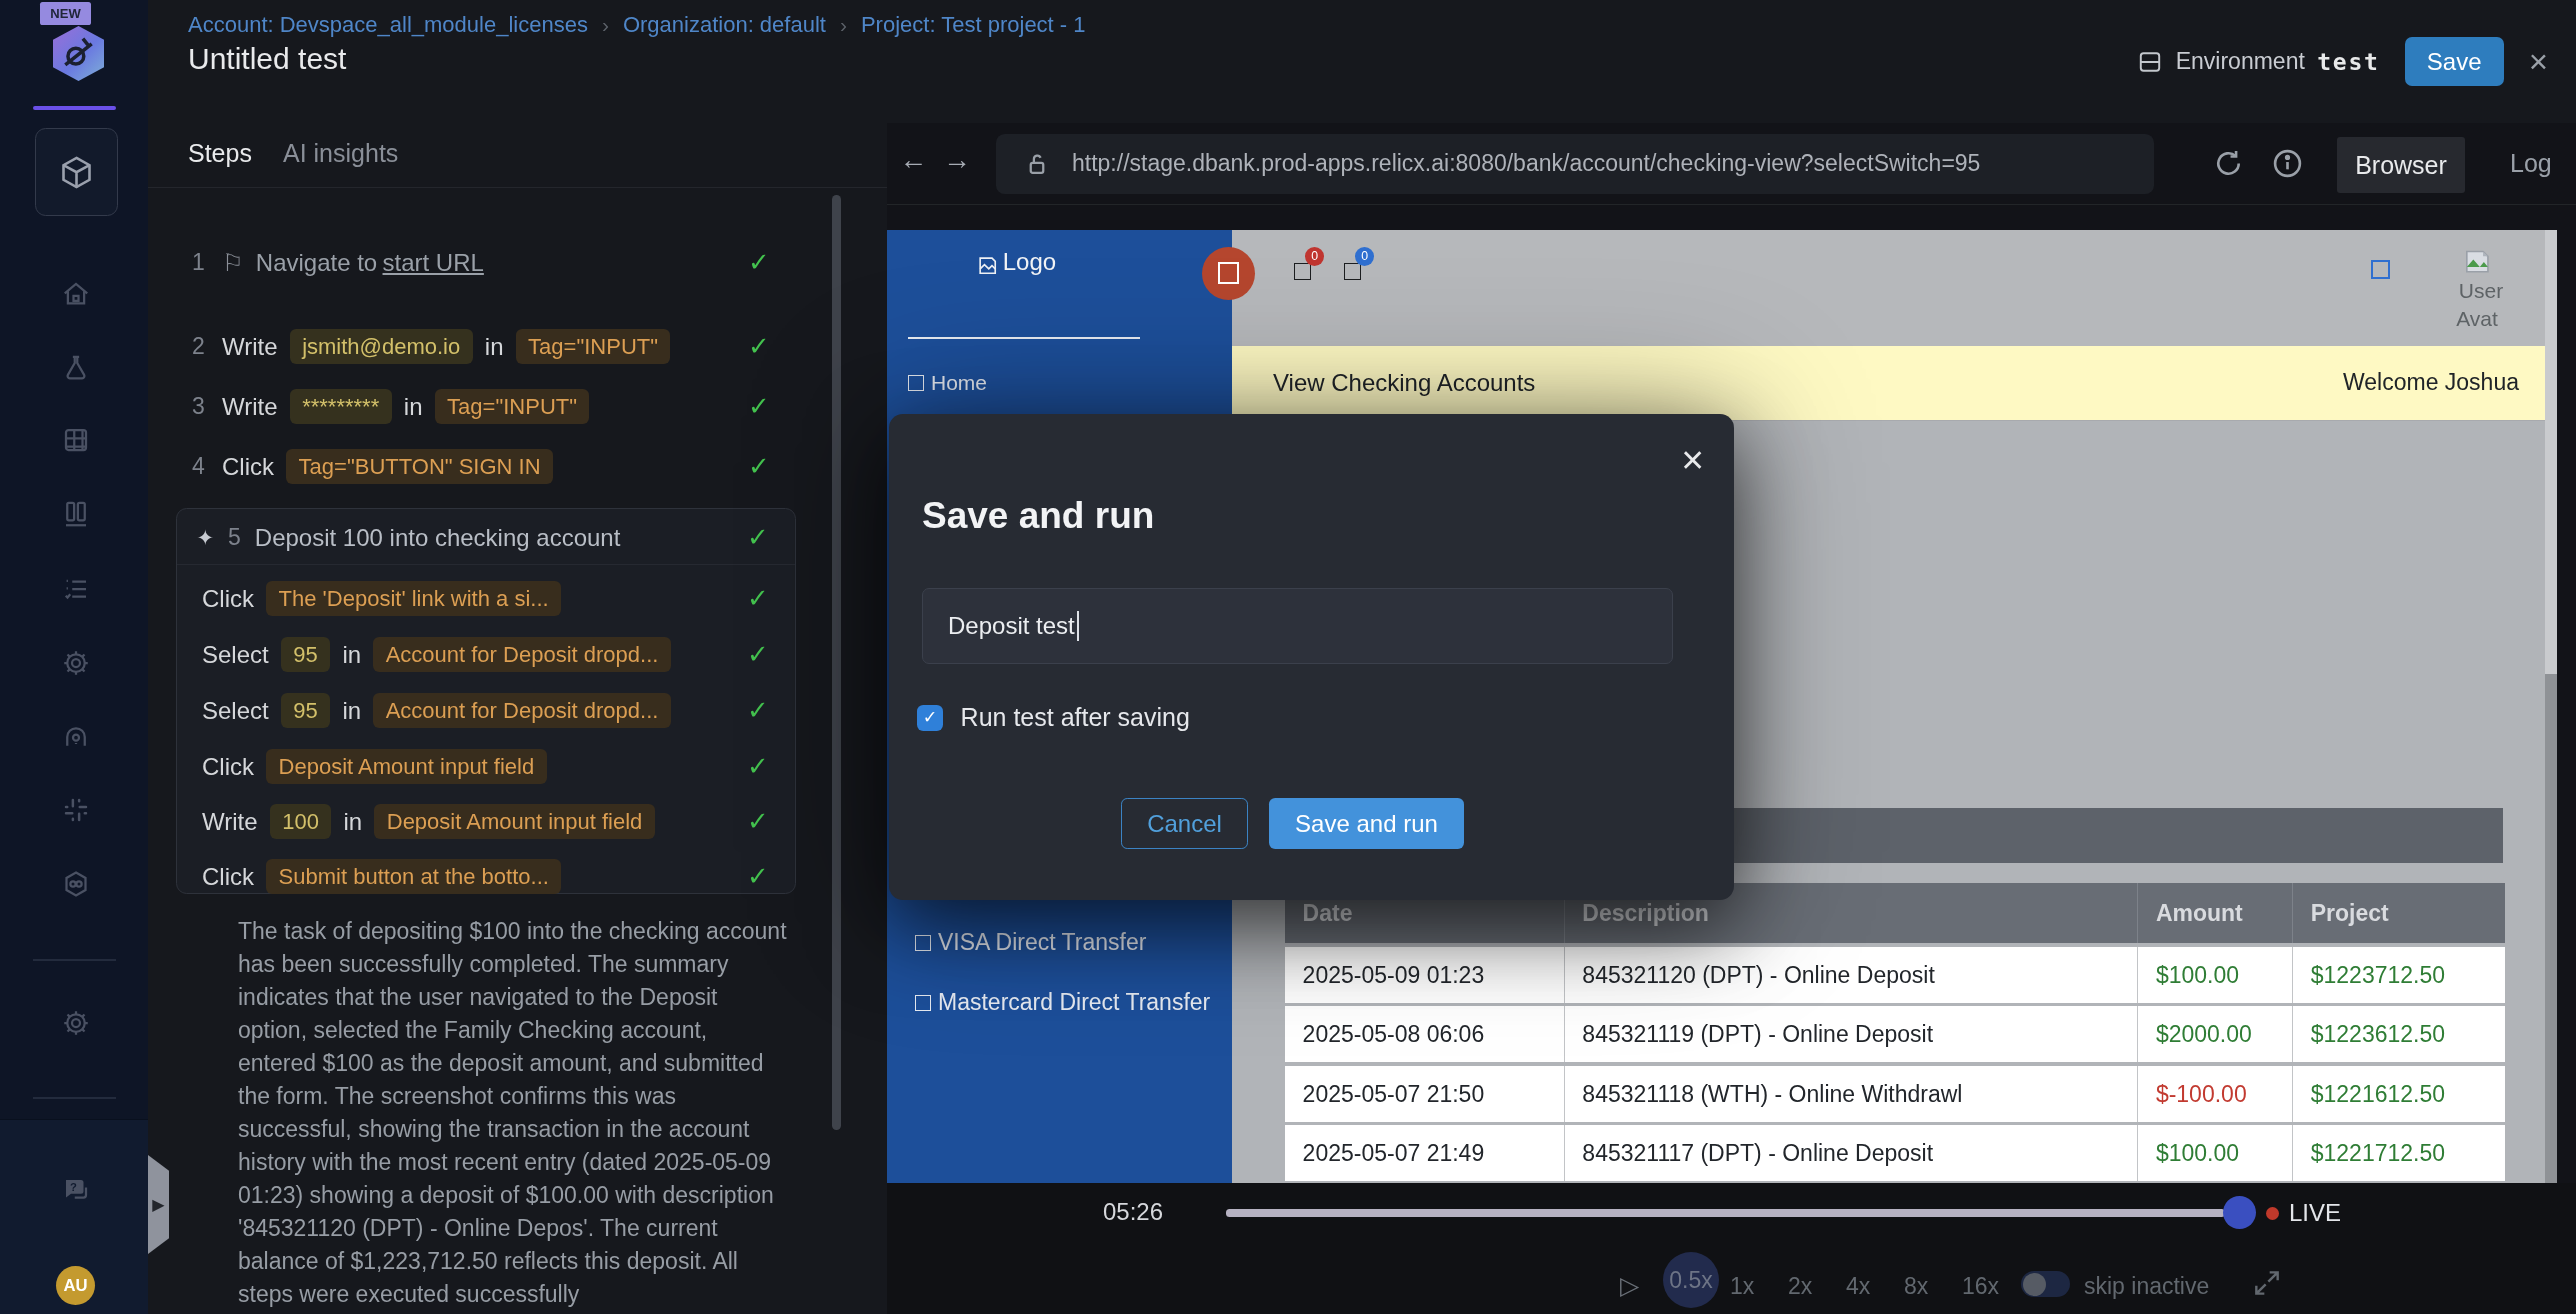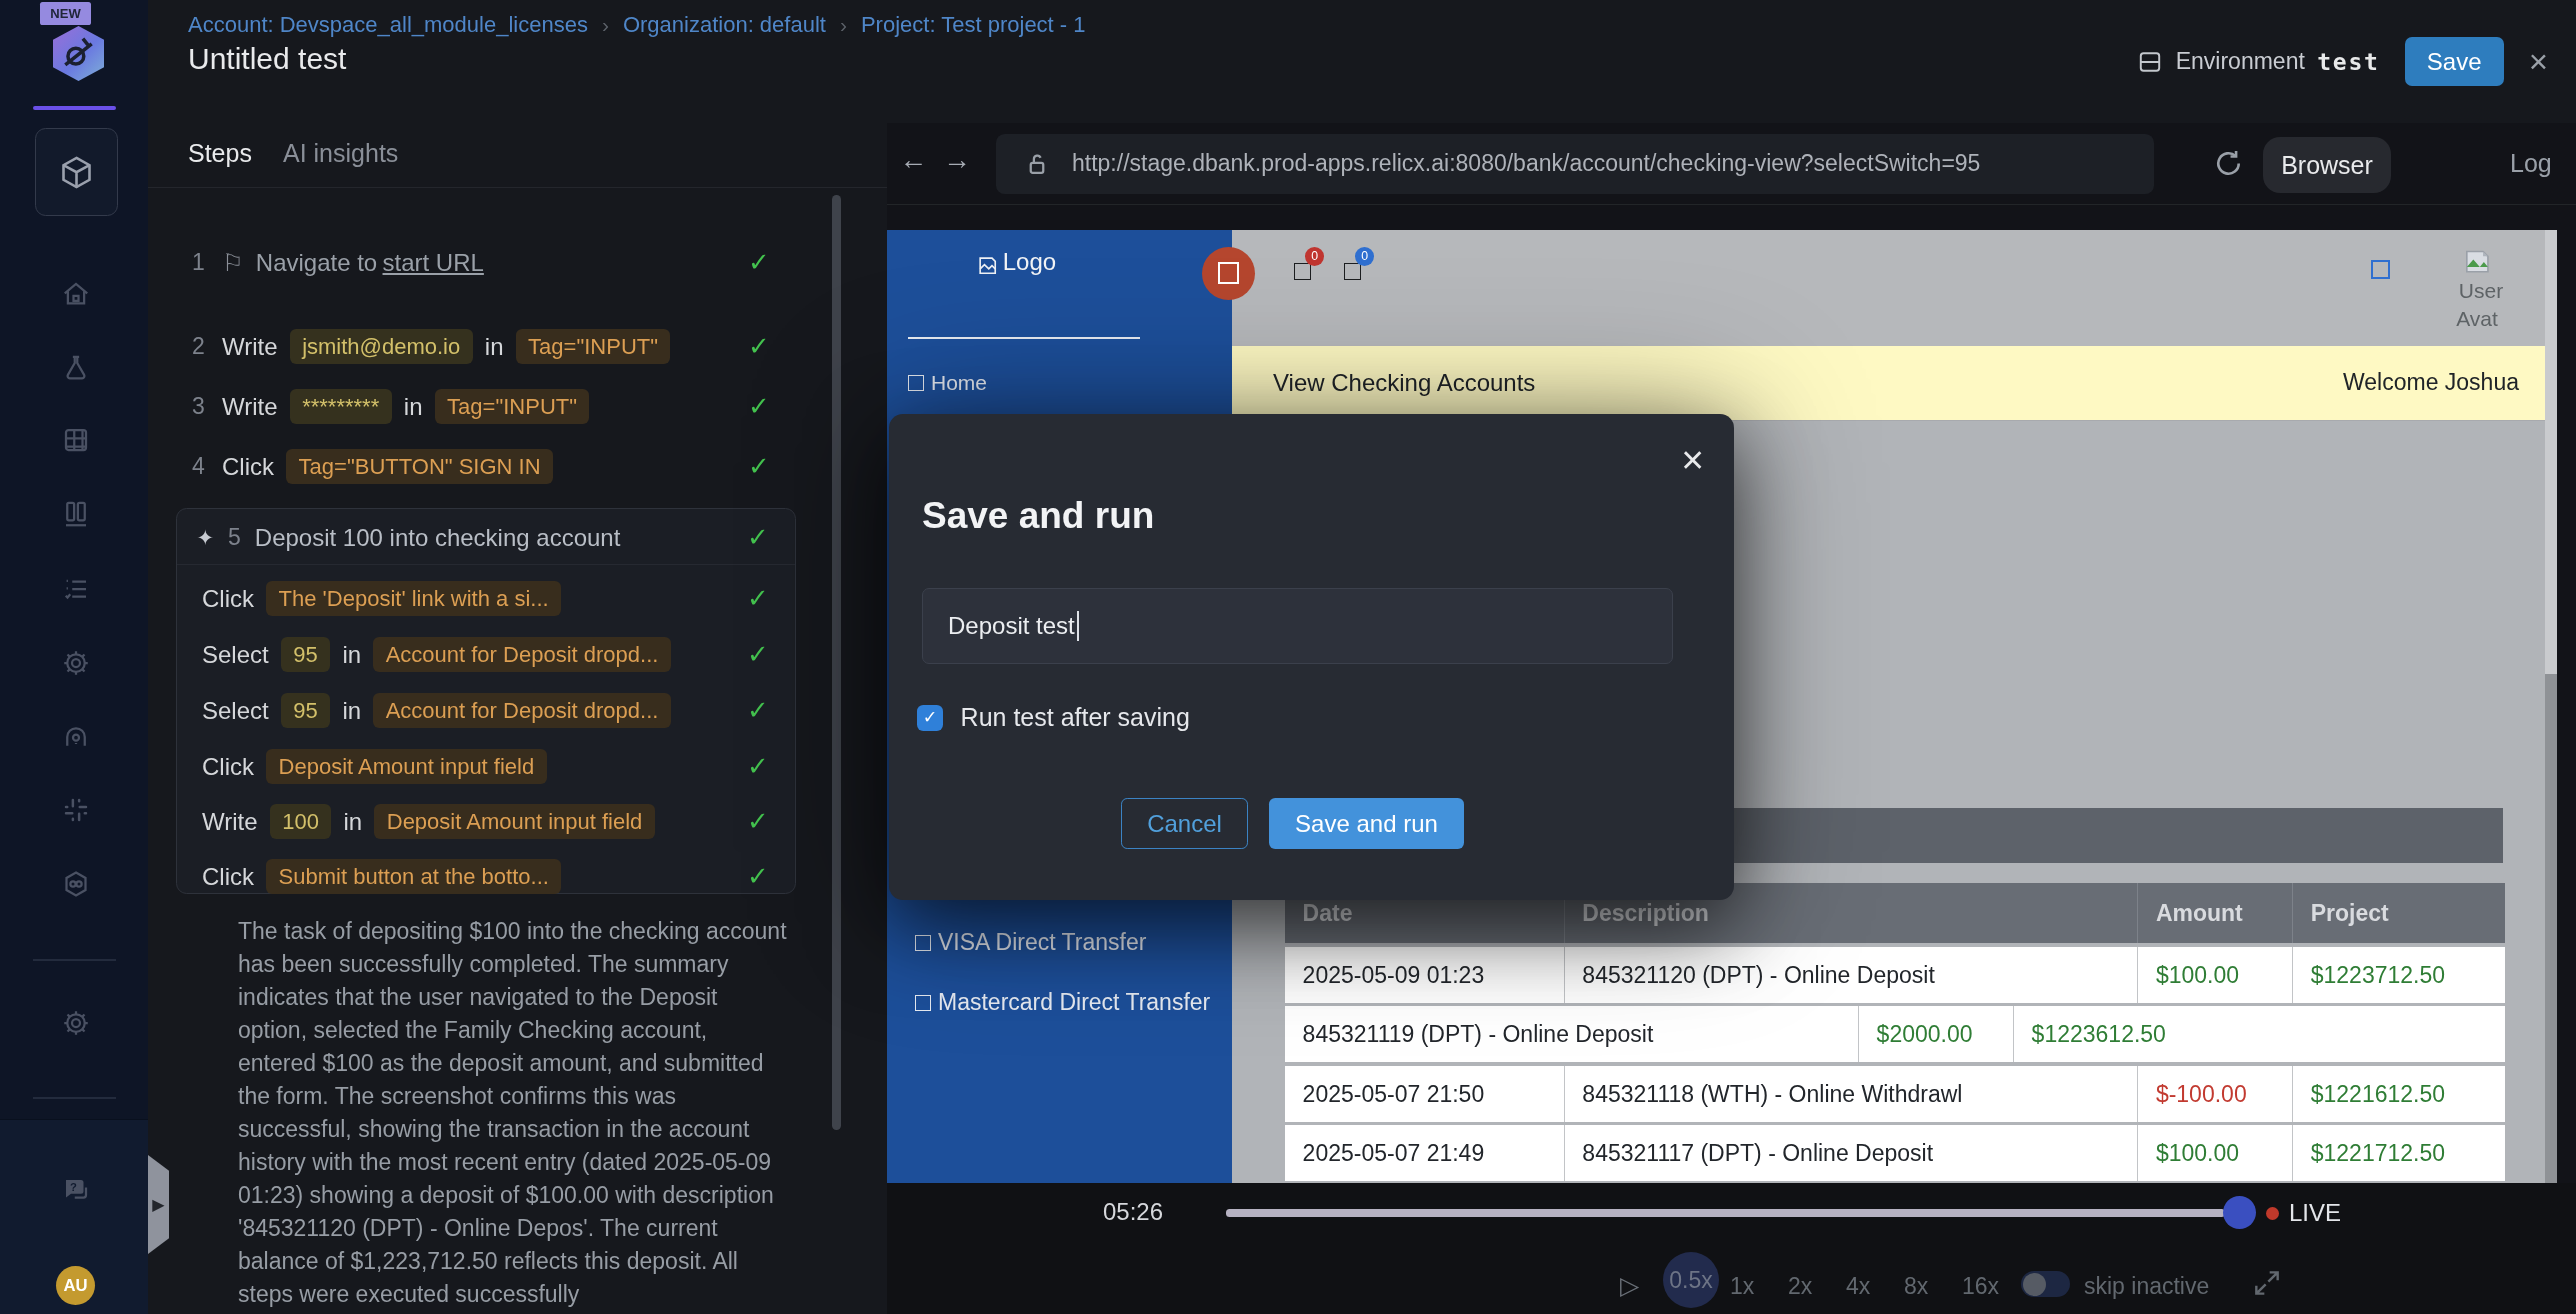--- a/index.html
+++ b/index.html
@@ -68,21 +68,21 @@
   .steps-scroll{position:absolute;left:684px;top:72px;width:8.8px;height:935px;background:#3f434b;border-radius:4.4px;}
   
   #bpane{position:absolute;left:887px;top:123px;width:1689px;height:1191px;background:#121318;}
   .btoolbar{position:absolute;left:0;top:0;width:1689px;height:81px;border-bottom:0.9px solid #222528;}
   .nav-arrow{position:absolute;top:21px;font-size:28px;color:#a7acb4;cursor:pointer;}
   .url-pill{position:absolute;left:109px;top:10.6px;width:1158px;height:60px;background:#1d2026;border-radius:8.8px;
     display:flex;align-items:center;}
   .url-text{margin-left:76px;font-size:23px;color:#aeb2b9;white-space:nowrap;}
   .lock-wrap{position:absolute;left:26px;top:15px;width:30px;height:30px;color:#9aa0a8;}
   .tb-ic{position:absolute;top:23px;width:35px;height:35px;color:#9aa0a8;cursor:pointer;}
-  .browser-tab{position:absolute;left:1376px;top:14px;width:128px;height:56px;background:#27292f;border-radius:17px;
+  .browser-tab{position:absolute;left:1450px;top:14px;width:128px;height:56px;background:#27292f;border-radius:3px;
     color:#e9eaec;font-size:25px;display:flex;align-items:center;justify-content:center;cursor:pointer;}
   .log-tab{position:absolute;left:1623px;top:26px;color:#9aa0a8;font-size:25px;cursor:pointer;}
   
   #bank{position:absolute;left:0;top:107px;width:1658px;height:953px;background:#b1b4b8;overflow:hidden;}
   .bank-side{position:absolute;left:0;top:0;width:345px;height:953px;background:#1d4f9a;}
   .bank-logo-row{position:absolute;left:91px;top:17.6px;display:flex;align-items:flex-end;gap:5.3px;color:#f2f4f6;}
   .bank-logo-text{font-size:24px;}
   .bank-underline{position:absolute;left:21px;top:107px;width:232px;height:1.8px;background:#e8ecf2;}
   .bank-item{position:absolute;display:flex;align-items:center;gap:7px;color:#e7ebf2;cursor:pointer;}
   .sq-ic{width:14px;height:14px;border:1.8px solid currentColor;display:inline-block;}
@@ -412,20 +412,21 @@
           <div class="c c2">Amount</div>
           <div class="c c3">Project</div>
         </div>
         <div class="btr">
           <div class="c c0">2025-05-09 01:23</div>
           <div class="c c1">845321120 (DPT) - Online Deposit</div>
           <div class="c c2 pos">$100.00</div>
           <div class="c c3 pos">$1223712.50</div>
         </div>
         <div class="btr">
+          <div class="c c0">2025-05-08 06:06</div>
           <div class="c c1">845321119 (DPT) - Online Deposit</div>
           <div class="c c2 pos">$2000.00</div>
           <div class="c c3 pos">$1223612.50</div>
         </div>
         <div class="btr">
           <div class="c c0">2025-05-07 21:50</div>
           <div class="c c1">845321118 (WTH) - Online Withdrawl</div>
           <div class="c c2 neg">$-100.00</div>
           <div class="c c3 pos">$1221612.50</div>
         </div>

